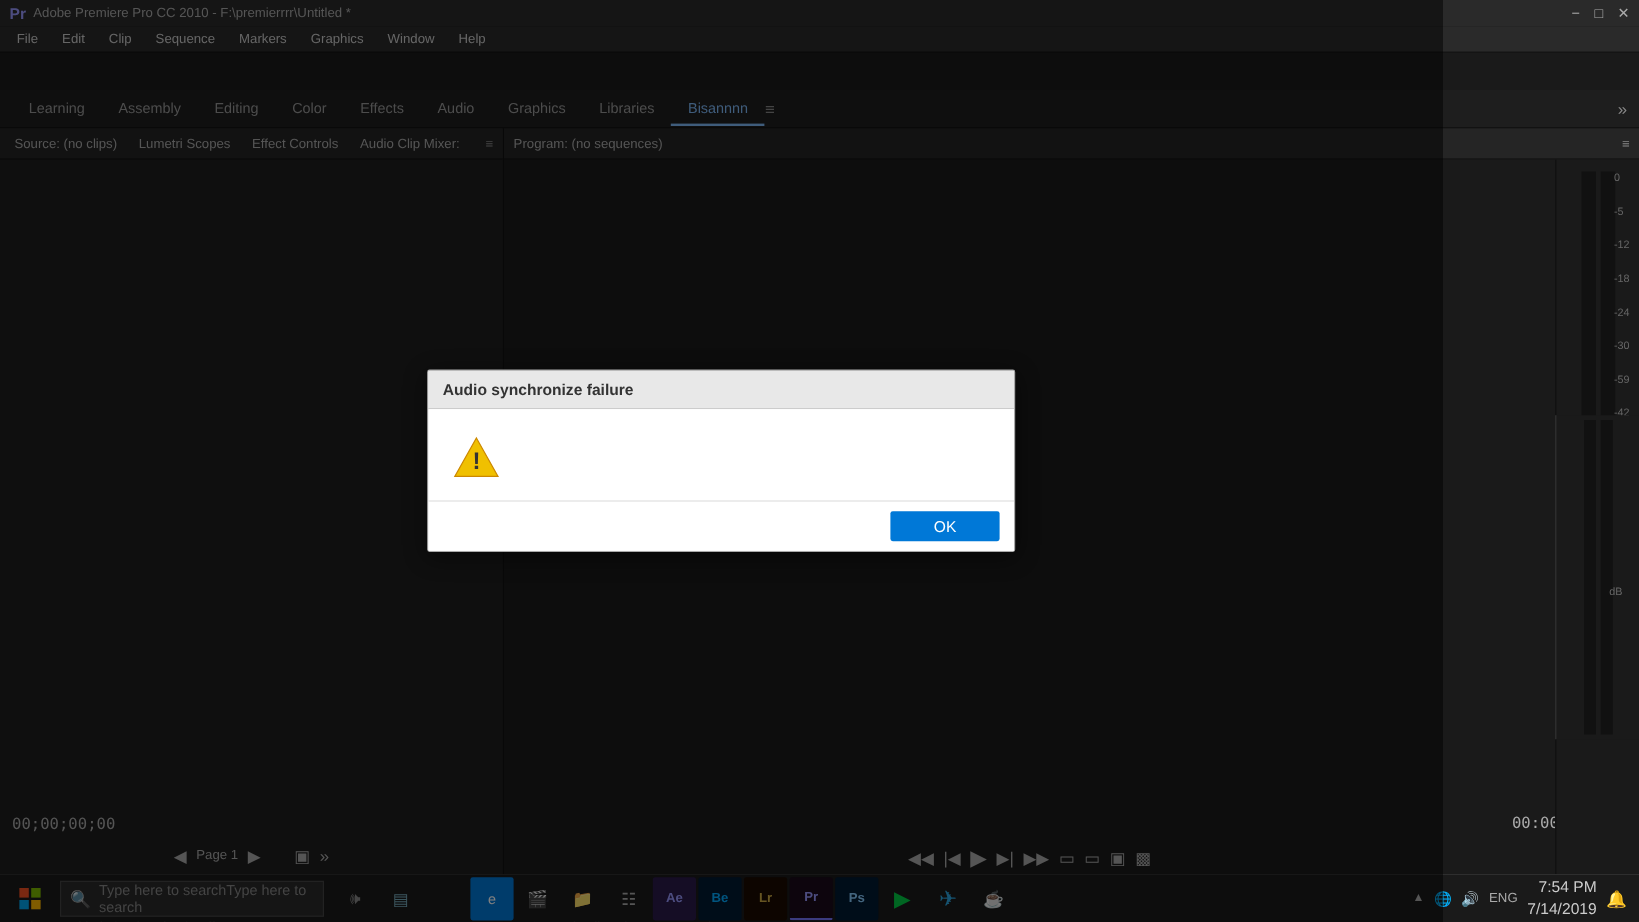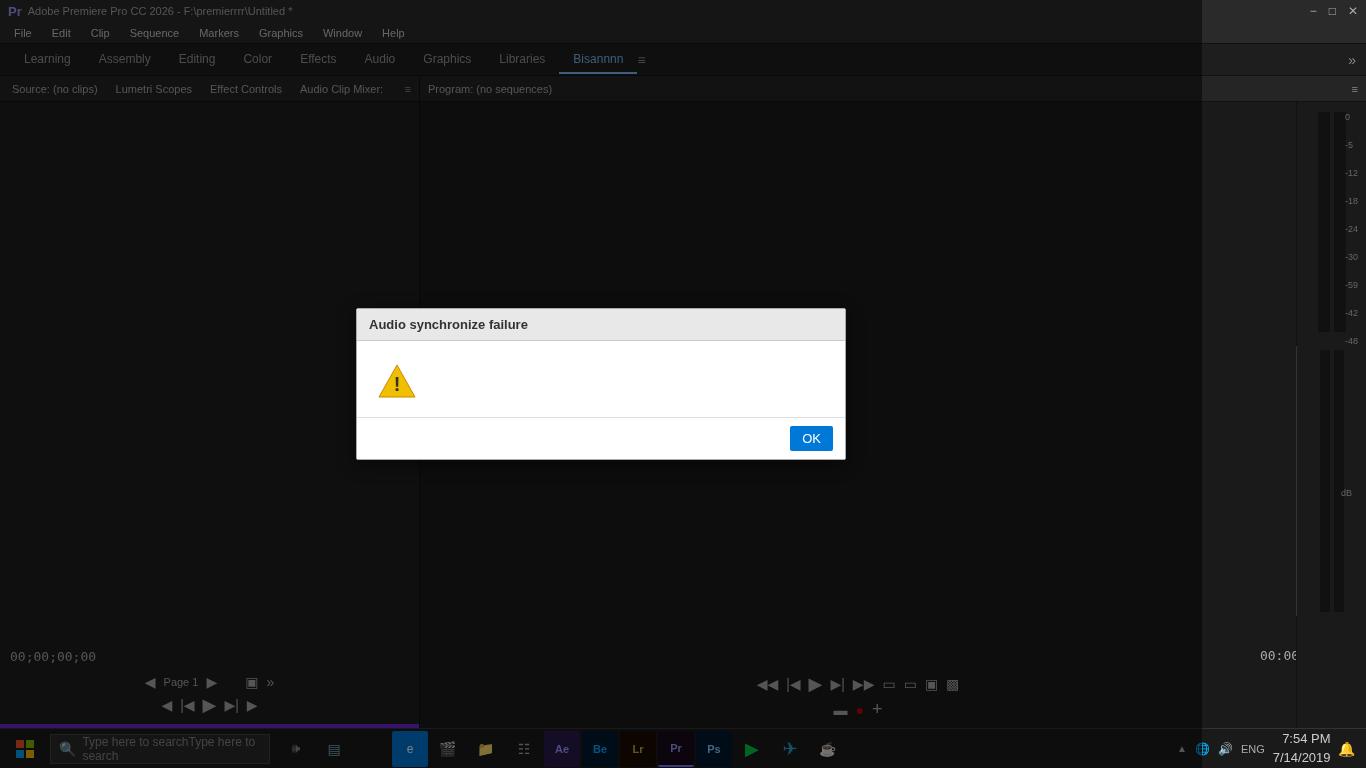--- a/index.html
+++ b/index.html
@@ -46,20 +46,21 @@
     }
 
     
     #workspace-tabs {
       height: 32px;
       background: #1e1e1e;
       display: flex;
       align-items: center;
       padding: 0 10px;
       border-bottom: 1px solid #111;
+      margin-top: 31px;
     }
     .workspace-tab {
       padding: 6px 14px;
       color: #999;
       font-size: 12px;
       cursor: pointer;
       border-bottom: 2px solid transparent;
     }
     .workspace-tab.active {
       color: #7eb8f7;
@@ -273,21 +274,21 @@
       padding: 8px 12px;
       display: flex;
       justify-content: flex-end;
       background: #fff;
       border-top: 1px solid #e0e0e0;
     }
     #ok-button {
       background: #0078d7;
       color: white;
       border: none;
-      padding: 5px 12px;
+      padding: 5px 36px;
       font-size: 13px;
       cursor: pointer;
       border-radius: 2px;
     }
 
     
     #taskbar {
       position: fixed;
       bottom: 0;
       width: 1366px;
@@ -347,21 +348,21 @@
       flex: 1;
       position: relative;
     }
   </style>
 </head>
 <body>
 
 <div id="title-bar">
   <div id="title-bar-left">
     <span style="color:#9999ff;font-weight:bold;font-size:13px;">Pr</span>
-    <span>Adobe Premiere Pro CC 2026 - F:\premierrrr\Untitled *</span>
+    <span>Adobe Premiere Pro CC 2010 - F:\premierrrr\Untitled *</span>
   </div>
   <div id="title-bar-controls">
     <span>−</span>
     <span>□</span>
     <span>✕</span>
   </div>
 </div>
 
 <div id="menu-bar">
   <span class="menu-item">File</span>

